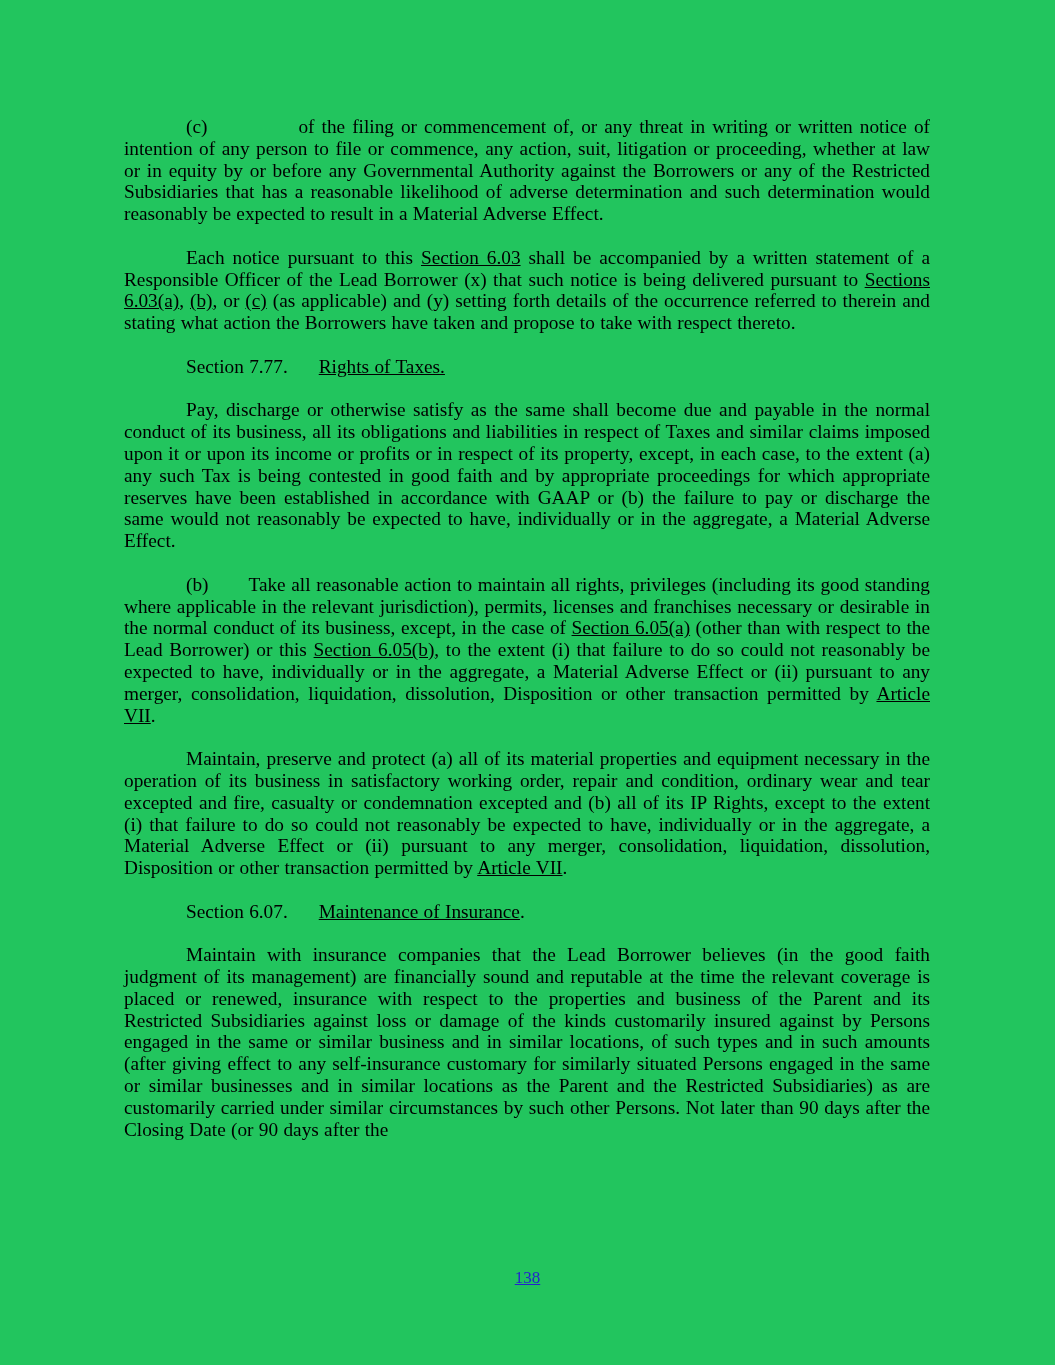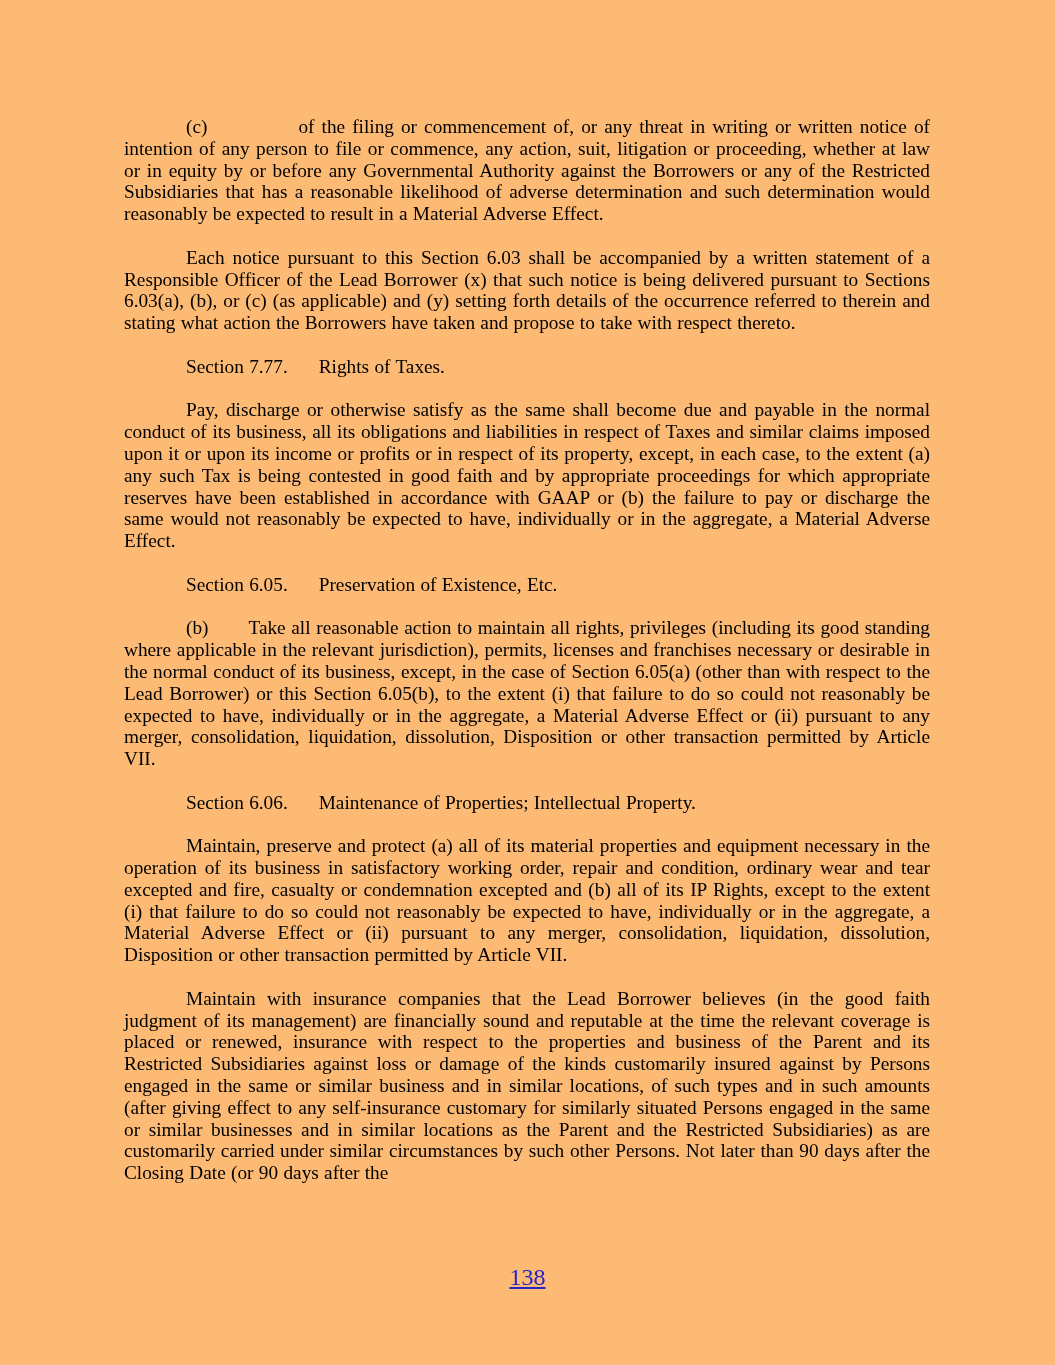--- a/index.html
+++ b/index.html
@@ -4,21 +4,21 @@
 <style>
   html, body {
     margin: 0;
     padding: 0;
     background: #ffffff;
   }
   .page {
     position: relative;
     width: 1055px;
     height: 1365px;
-    background: #fdba74;
+    background: #22c55e;
     overflow: hidden;
     font-family: "Liberation Serif", serif;
     color: #000000;
   }
   .textblock {
     position: absolute;
     left: 124px;
     top: 116px;
     width: 806px;
   }
@@ -29,47 +29,46 @@
     font-size: 19.3px;
     line-height: 21.8px;
     word-spacing: 0.5px;
   }
   p.para:last-child { margin-bottom: 7px; }
   .tab {
     display: inline-block;
     height: 1px;
     vertical-align: baseline;
   }
-  .u { }
+  .u { text-decoration: underline; }
   .footer {
     position: absolute;
     left: 0;
     right: 0;
     top: 1267px;
     text-align: center;
   }
   .page-number {
-    font-size: 24px;
+    font-size: 17px;
     line-height: 21.8px;
     color: #2424cd;
     text-decoration: underline;
     cursor: pointer;
   }
 </style>
 </head>
 <body>
 
 <div class="page">
   <div class="textblock">
       <p class="para body"><span>(c)</span><span class="tab" style="width: 91px;"></span><span>of the filing or commencement of, or any threat in writing or written notice of intention of any person to file or commence, any action, suit, litigation or proceeding, whether at law or in equity by or before any Governmental Authority against the Borrowers or any of the Restricted Subsidiaries that has a reasonable likelihood of adverse determination and such determination would reasonably be expected to result in a Material Adverse Effect.</span></p>
       <p class="para body"><span>Each notice pursuant to this </span><span class="u">Section 6.03</span><span> shall be accompanied by a written statement of a Responsible Officer of the Lead Borrower (x) that such notice is being delivered pursuant to </span><span class="u">Sections 6.03(a)</span><span>, </span><span class="u">(b)</span><span>, or </span><span class="u">(c)</span><span> (as applicable) and (y) setting forth details of the occurrence referred to therein and stating what action the Borrowers have taken and propose to take with respect thereto.</span></p>
       <p class="para heading"><span>Section 7.77.</span><span class="tab" style="width: 31px;"></span><span class="u">Rights of Taxes.</span></p>
       <p class="para body"><span>Pay, discharge or otherwise satisfy as the same shall become due and payable in the normal conduct of its business, all its obligations and liabilities in respect of Taxes and similar claims imposed upon it or upon its income or profits or in respect of its property,  except, in each case, to the extent (a) any such Tax is being contested in good faith and by appropriate proceedings for which appropriate reserves have been established in accordance with GAAP or (b) the failure to  pay or discharge the same would not reasonably be expected to have, individually or in the aggregate, a Material Adverse Effect.</span></p>
-      <p class="para heading"><span>Section 6.05.</span><span class="tab" style="width: 31px;"></span><span class="u">Preservation of Existence, Etc</span><span>.</span></p>
       <p class="para body"><span>(b)</span><span class="tab" style="width: 40px;"></span><span>Take all reasonable action to maintain all rights, privileges (including its good standing where applicable in the relevant jurisdiction), permits, licenses and franchises necessary or desirable in the normal conduct of its business, except, in the case of </span><span class="u">Section 6.05(a)</span><span> (other than with respect to the Lead Borrower) or this </span><span class="u">Section 6.05(b)</span><span>, to the extent (i) that failure to do so could not reasonably be expected to have, individually or in the aggregate, a Material Adverse Effect or (ii) pursuant to any merger, consolidation, liquidation, dissolution, Disposition or other transaction permitted by </span><span class="u">Article VII</span><span>.</span></p>
-      <p class="para heading"><span>Section 6.06.</span><span class="tab" style="width: 31px;"></span><span class="u">Maintenance of Properties; Intellectual Property</span><span>.</span></p>
       <p class="para body"><span>Maintain, preserve and protect (a) all of its material properties and equipment necessary in the operation of its business in satisfactory working order, repair and condition, ordinary wear and tear excepted and fire, casualty or condemnation excepted and (b) all of its IP Rights, except to the extent (i) that failure to do so could not reasonably be expected to have, individually or in the aggregate, a Material Adverse Effect or (ii) pursuant to any merger, consolidation, liquidation, dissolution, Disposition or other transaction permitted by </span><span class="u">Article VII</span><span>.</span></p>
+      <p class="para heading"><span>Section 6.07.</span><span class="tab" style="width: 31px;"></span><span class="u">Maintenance of Insurance</span><span>.</span></p>
       <p class="para body"><span>Maintain with insurance companies that the Lead Borrower believes (in the good faith judgment of its management) are financially sound and reputable at the time the relevant coverage is placed or renewed, insurance with respect to the properties and business of the Parent and its Restricted Subsidiaries against loss or damage of the kinds customarily insured against by Persons engaged in the same or similar business and in similar locations, of such types and in such amounts (after giving effect to any self-insurance customary for similarly situated Persons engaged in the same or similar businesses and in similar locations as the Parent and the Restricted Subsidiaries) as are customarily carried under similar circumstances by such other Persons.  Not later than 90 days after the Closing Date (or 90 days after the</span></p>
     </div>
   <div class="footer">
     <a class="page-number">138</a>
   </div>
 </div>
 
 </body></html>

